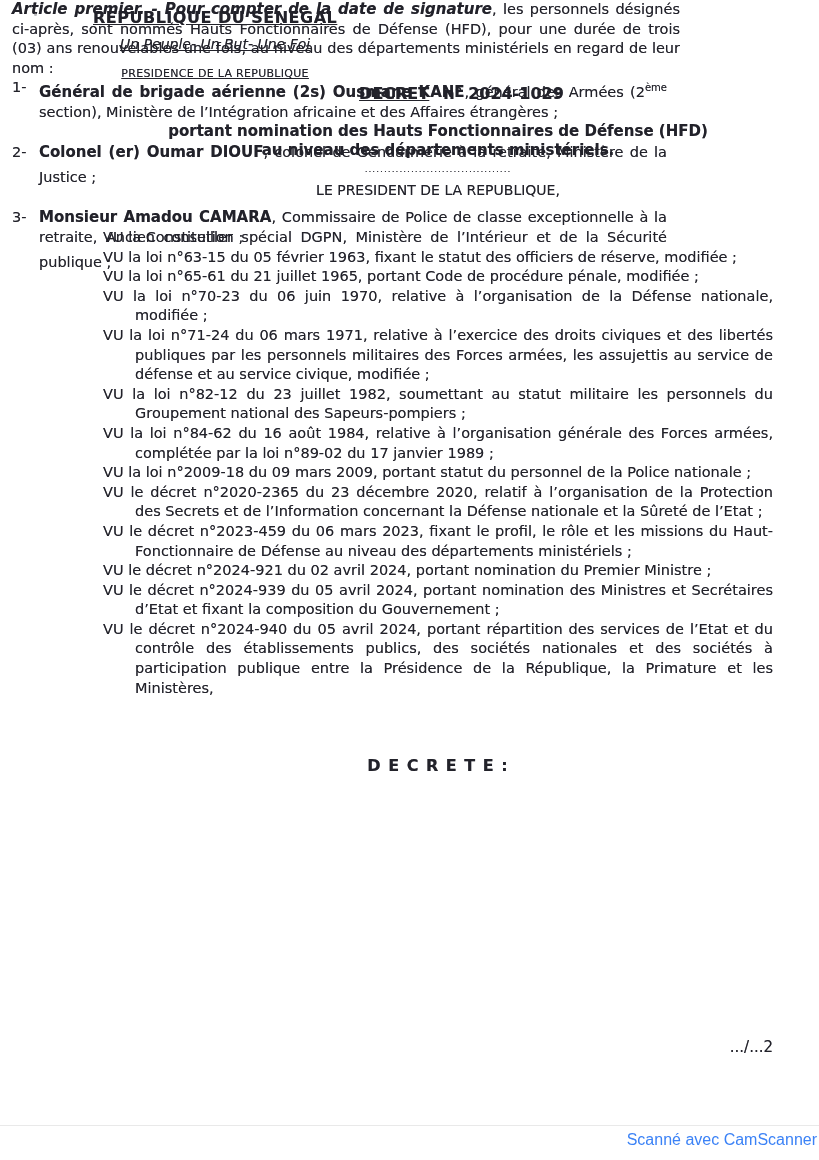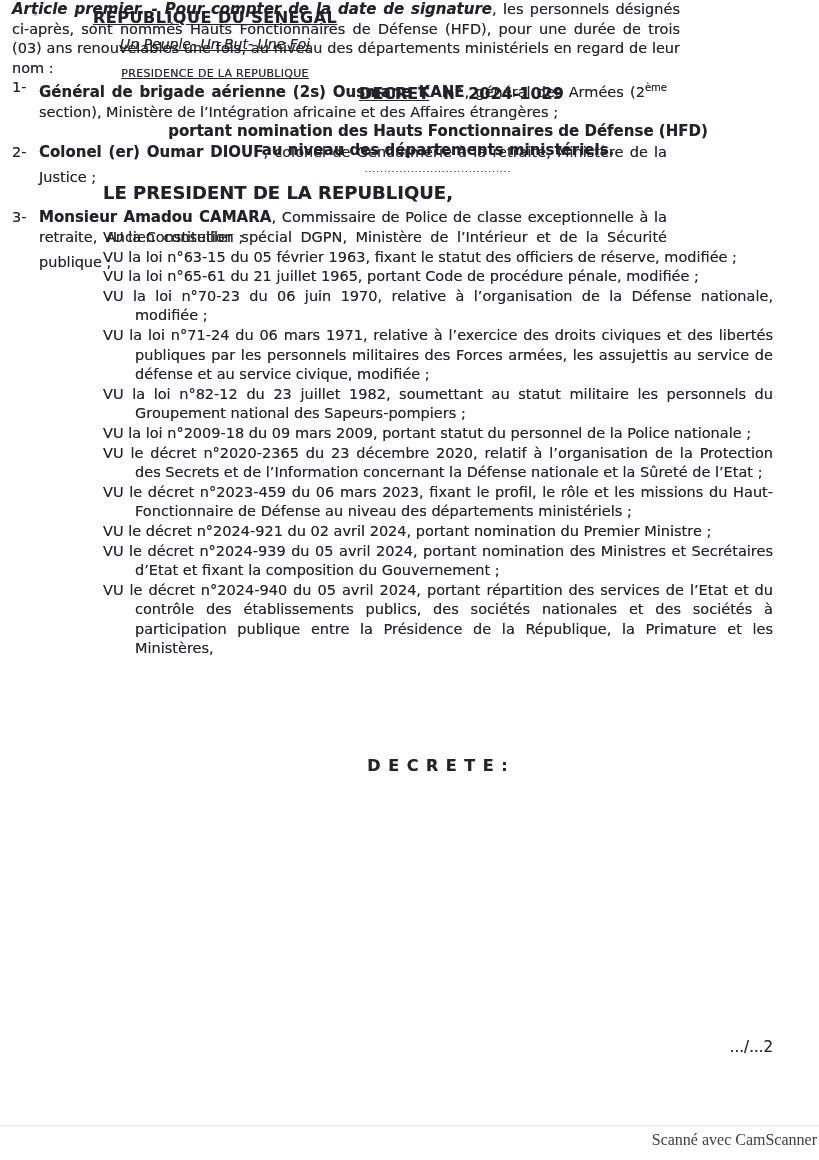--- a/index.html
+++ b/index.html
@@ -22,21 +22,21 @@
   .lh-institution { font-size: 11px; text-decoration: underline; margin-top: 14px; letter-spacing: 0.3px; }
 
   
   .decree-line { position: absolute; top: 84px; left: 0; width: 819px; padding-left: 104px; box-sizing: border-box; text-align: center; font-size: 16px; font-weight: bold; }
   .decree-label { text-decoration: underline; margin-right: 14px; text-align: right; }
 
   .content { position: absolute; left: 103px; width: 670px; }
 
   .subject { top: 122px; text-align: center; font-size: 15px; font-weight: bold; line-height: 19px; }
   .dots-sep { top: 164px; text-align: center; font-size: 9px; letter-spacing: 1px; color: #2a2a33; }
-  .authority { top: 182px; text-align: left; font-size: 18px; font-weight: bold; }
+  .authority { top: 182px; text-align: center; font-size: 14px; font-weight: normal; }
 
   .visas { top: 228px; font-size: 14.5px; line-height: 19.6px; }
   .visa-item { padding-left: 32px; text-indent: -32px; text-align: justify; }
 
   .decrete-heading { top: 756px; text-align: center; font-size: 16px; font-weight: bold; letter-spacing: 1px; }
 
   .article { top: 788px; left: 107px; width: 668px; font-size: 14.5px; line-height: 19.6px; text-align: justify; }
   .article b { font-size: 15px; font-style: italic; }
 
   .appointments { top: 862px; left: 120px; width: 655px; font-size: 14.5px; line-height: 19.6px; }
@@ -46,21 +46,21 @@
   .appt-text b { font-size: 15px; }
   .appt-text sup { font-size: 10px; }
 
   .continuation { top: 1038px; text-align: right; padding-right: 10px; font-size: 15px; }
 
   .scan-dot { position: absolute; background: #8a8a90; border-radius: 50%; opacity: 0.6; }
   .dot-a { top: 13px; left: 34px; width: 3px; height: 3px; }
   .dot-b { top: 42px; left: 37px; width: 3px; height: 2px; opacity: 0.35; }
 
   .footer-divider { position: absolute; top: 1125px; left: 0; width: 819px; height: 1px; background: #e9e9e9; }
-  .footer-note { position: absolute; top: 1131px; right: 14px; font-size: 16px; color: #404040; text-shadow: none; font-family: Liberation Serif, serif; }
+  .footer-note { position: absolute; top: 1131px; right: 14px; font-size: 16px; color: #3b82f6; text-shadow: none; font-family: Liberation Sans, sans-serif; }
 </style>
 </head>
 <body>
 
 <div class="page">
 
   <span class="scan-dot dot-a"></span>
   <span class="scan-dot dot-b"></span>
 
   <div class="letterhead">
@@ -82,20 +82,21 @@
 
   <div class="content authority">LE PRESIDENT DE LA REPUBLIQUE,</div>
 
   <div class="content visas">
     <div class="visa-item">VU la Constitution ;</div>
     <div class="visa-item">VU la loi n°63-15 du 05 février 1963, fixant le statut des officiers de réserve, modifiée ;</div>
     <div class="visa-item">VU la loi n°65-61 du 21 juillet 1965, portant Code de procédure pénale, modifiée ;</div>
     <div class="visa-item">VU la loi n°70-23 du 06 juin 1970, relative à l’organisation de la Défense nationale, modifiée ;</div>
     <div class="visa-item">VU la loi n°71-24 du 06 mars 1971, relative à l’exercice des droits civiques et des libertés publiques par les personnels militaires des Forces armées, les assujettis au service de défense et au service civique, modifiée ;</div>
     <div class="visa-item">VU la loi n°82-12 du 23 juillet 1982, soumettant au statut militaire les personnels du Groupement national des Sapeurs-pompiers ;</div>
+    <div class="visa-item">VU la loi n°84-62 du 16 août 1984, relative à l’organisation générale des Forces armées, complétée par la loi n°89-02 du 17 janvier 1989 ;</div>
     <div class="visa-item">VU la loi n°2009-18 du 09 mars 2009, portant statut du personnel de la Police nationale ;</div>
     <div class="visa-item">VU le décret n°2020-2365 du 23 décembre 2020, relatif à l’organisation de la Protection des Secrets et de l’Information concernant la Défense nationale et la Sûreté de l’Etat ;</div>
     <div class="visa-item">VU le décret n°2023-459 du 06 mars 2023, fixant le profil, le rôle et les missions du Haut-Fonctionnaire de Défense au niveau des départements ministériels ;</div>
     <div class="visa-item">VU le décret n°2024-921 du 02 avril 2024, portant nomination du Premier Ministre ;</div>
     <div class="visa-item">VU le décret n°2024-939 du 05 avril 2024, portant nomination des Ministres et Secrétaires d’Etat et fixant la composition du Gouvernement ;</div>
     <div class="visa-item">VU le décret n°2024-940 du 05 avril 2024, portant répartition des services de l’Etat et du contrôle des établissements publics, des sociétés nationales et des sociétés à participation publique entre la Présidence de la République, la Primature et les Ministères,</div>
   </div>
 
   <div class="content decrete-heading">D E C  R E T E :</div>
 

